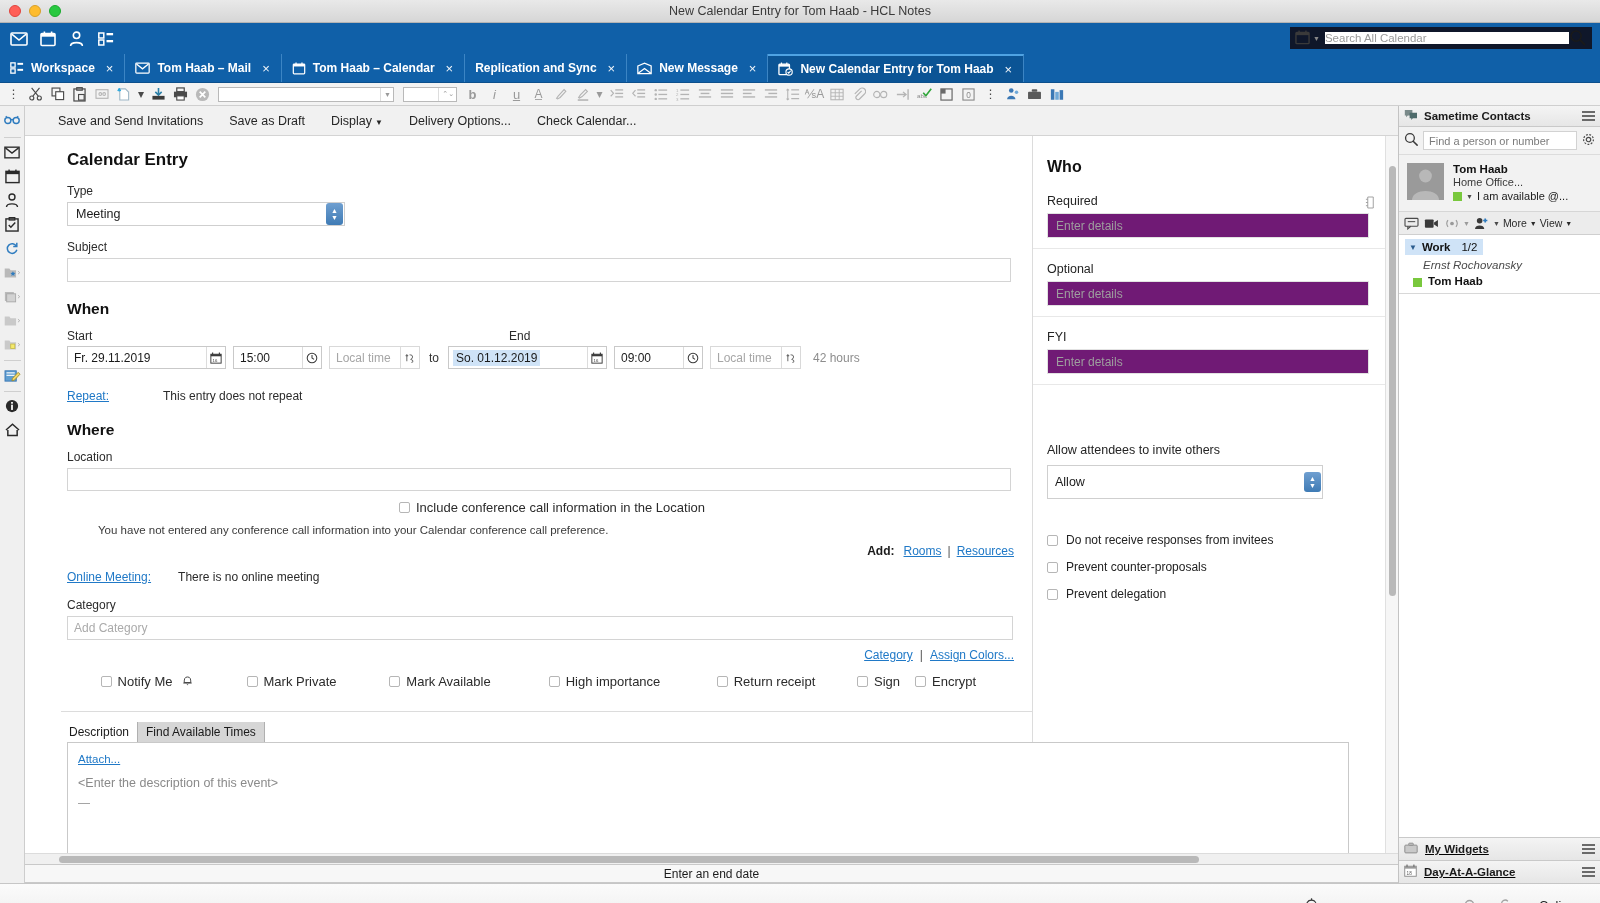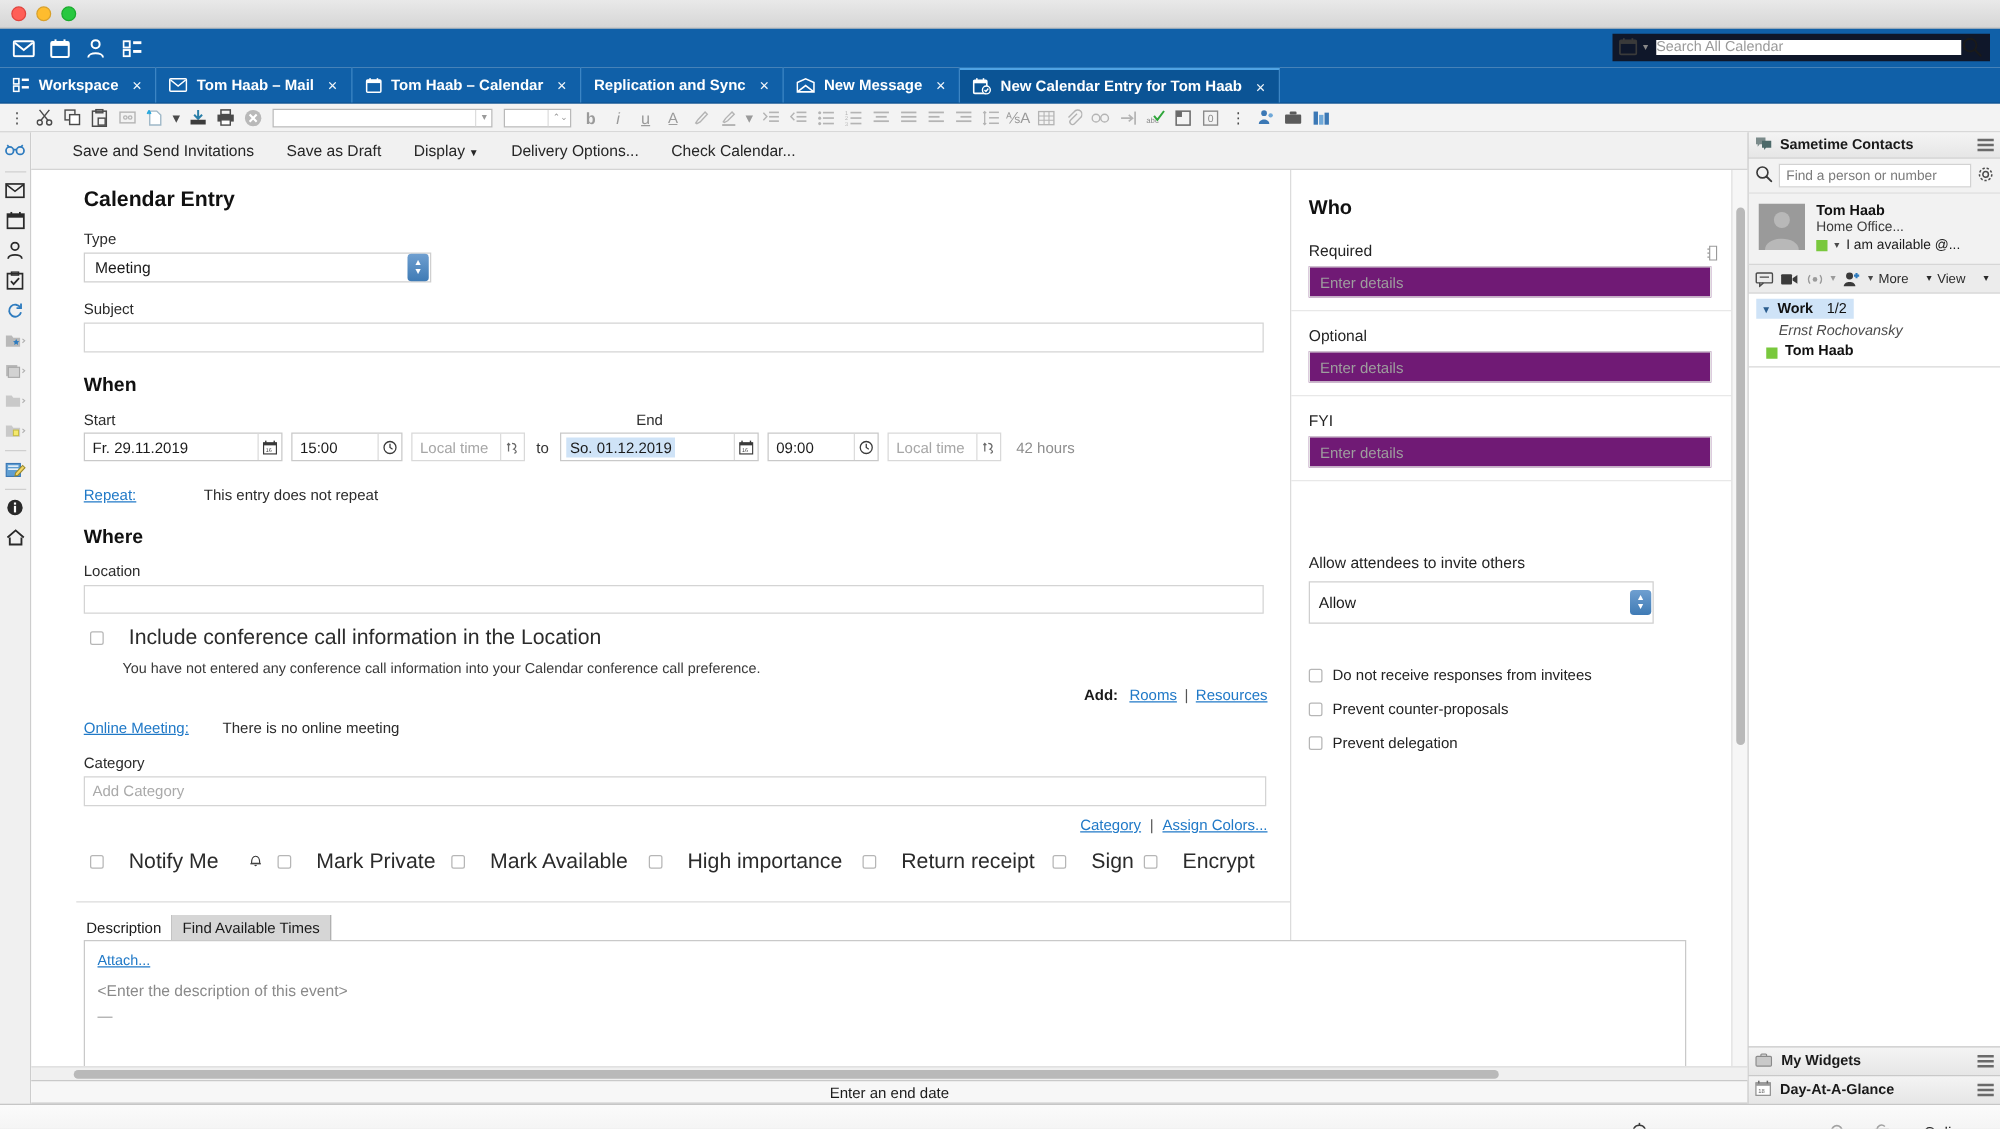--- a/index.html
+++ b/index.html
@@ -140,21 +140,21 @@
   .localfield { width: 91px; height: 23px; border: 1px solid #d9d9d9; background: #fff; display: flex; align-items: center; margin-left: 7px; }
   .localfield .lval { flex: 1; font-size: 12px; color: #a6a6a6; padding-left: 6px; }
   .to-lbl { font-size: 12px; color: #333; margin: 0 9px; }
   .dur { font-size: 12px; color: #8d8d8d; margin-left: 12px; }
   .link { color: #2079c7; text-decoration: underline; cursor: pointer; }
   .linkrow { margin-left: 42px; display: flex; align-items: center; font-size: 12px; }
   .cb {
     width: 11px; height: 11px; border: 1px solid #b6b6b6; border-radius: 2px;
     background: #fff; display: inline-block; cursor: pointer; flex: 0 0 auto;
   }
-  .cbrow { display: flex; align-items: center; gap: 20px; font-size: 17px; color: #2b2b2b; }
+  .cbrow { display: flex; align-items: center; gap: 6px; font-size: 13px; color: #2b2b2b; justify-content: center; }
   .note-txt { font-size: 11.5px; color: #3a3a3a; }
   .tabs-row { display: flex; align-items: flex-end; margin-left: 36px; height: 21px; }
   .dtab {
     font-size: 12px; padding: 3px 8px 3px 8px; color: #1a1a1a; cursor: pointer;
     border-right: 1px solid #b0b0b0;
   }
   .dtab.sel { background: #fff; }
   .dtab.unsel { background: #d6d6d6; }
   .desc-area {
     margin-left: 42px; width: 1282px; height: 143px; border: 1px solid #c9c9c9;
@@ -212,53 +212,54 @@
   .me-info { flex: 1; min-width: 0; }
   .me-name { font-size: 11.5px; font-weight: bold; color: #111; }
   .me-loc { font-size: 11px; color: #3a3a3a; margin-top: 1px; }
   .me-avail { font-size: 11px; color: #1a1a1a; margin-top: 2px; display: flex; align-items: center; gap: 4px; }
   .greendot { width: 9px; height: 9px; background: #79c83d; display: inline-block; }
   .sb-toolbar {
     height: 23px; background: #ececec; border-bottom: 1px solid #cfcfcf;
     display: flex; align-items: center; gap: 3px; padding: 0 4px; font-size: 10.5px; color: #2a2a2a;
   }
   .sb-tb-ico { width: 17px; height: 17px; display: flex; align-items: center; justify-content: center; cursor: pointer; }
-  .sb-tb-txt { cursor: pointer; display: flex; align-items: center; gap: 13px; }
+  .sb-tb-txt { cursor: pointer; display: flex; align-items: center; gap: 3px; }
   .grouprow {
     display: flex; align-items: center; gap: 5px; padding: 2px 4px; font-size: 11.5px;
     font-weight: bold; color: #111; background: #cfe3f7; width: 78px; margin: 4px 0 2px 6px; cursor: pointer;
   }
   .tri { font-size: 8px; color: #2b5d8e; }
   .contact { font-size: 11.5px; padding: 2px 0 2px 24px; display: flex; align-items: flex-end; gap: 6px; cursor: pointer; }
   .contact.off { font-style: italic; color: #4a4a4a; }
   .contact.on { font-weight: bold; color: #111; }
   .sb-spacer { flex: 1; background: #fff; border-top: 1px solid #d8d8d8; }
   .sb-panel {
     height: 23px; background: linear-gradient(#f4f4f4,#e6e6e6); border-top: 1px solid #c9c9c9;
-    display: flex; align-items: center; gap: 7px; padding: 0 5px;
+    display: flex; align-items: center; gap: 7px; padding: 0 5px; text-decoration: underline;
   }
   .sb-panel .t { font-size: 11.5px; font-weight: bold; color: #1a1a1a; flex: 1; }
   
   .osbar {
     height: 45px; background: linear-gradient(#fbfbfb,#ececec); border-top: 1px solid #c6c6c6;
     display: flex; align-items: center; position: relative;
   }
   .bell { position: absolute; left: 1303px; }
   .os-right { position: absolute; right: 12px; display: flex; align-items: center; gap: 22px; }
   .online-txt { font-size: 12.5px; color: #1d1d1d; display: flex; align-items: center; gap: 5px; }
 </style>
 </head>
 <body>
 
 <div class="mac-titlebar">
   <div class="traffic">
     <span class="light l-red"></span>
     <span class="light l-yellow"></span>
     <span class="light l-green"></span>
   </div>
+  <div class="mac-title">New Calendar Entry for Tom Haab - HCL Notes</div>
 </div>
 
 <div class="notes-topbar">
   <div class="topbar-icons">
     <div class="tb-ico">
       <svg width="18" height="14" viewBox="0 0 18 14">
           <rect x="1" y="1" width="16" height="12" rx="1" fill="none" stroke="#fff" stroke-width="1.6"></rect>
           <path d="M1.8 2.2 L9 8 L16.2 2.2" fill="none" stroke="#fff" stroke-width="1.6"></path>
         </svg>
     </div>

